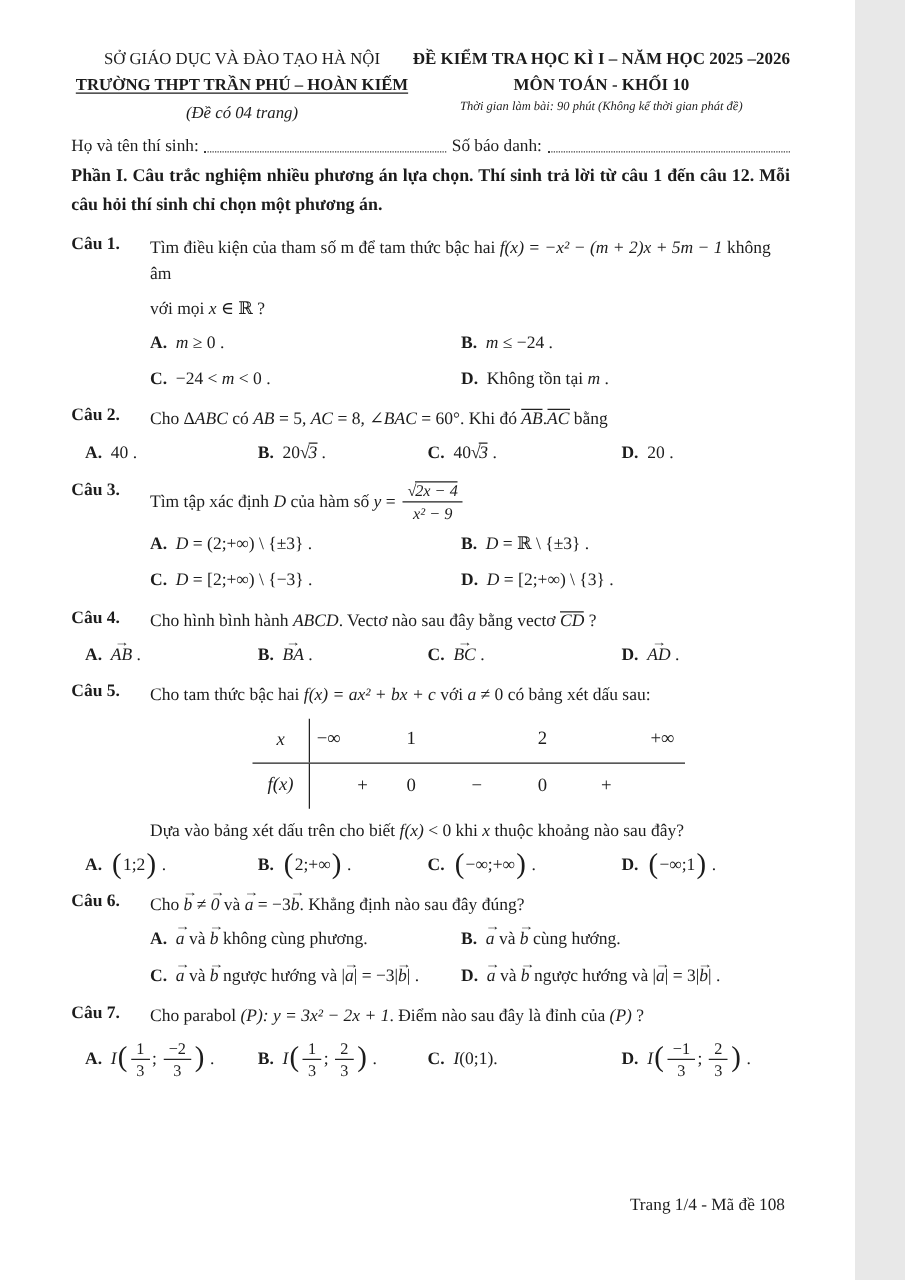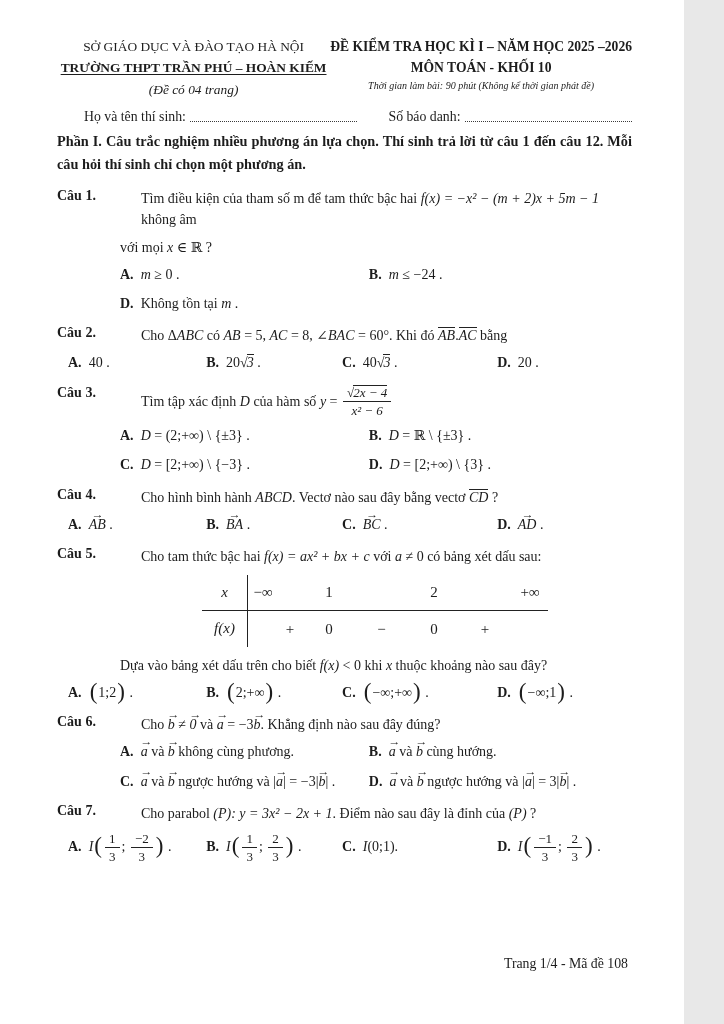--- a/index.html
+++ b/index.html
@@ -20,30 +20,30 @@
   .hdr-left { width:288px; text-align:center; font-size:13.4px; line-height:1.6; }
   .hdr-right { flex:1; text-align:center; font-size:13.6px; line-height:1.55; }
   .school-name { text-decoration:underline; text-underline-offset:2px; white-space:nowrap; }
   .hdr-right .h1 { white-space:nowrap; }
   .duration { font-size:10px; white-space:nowrap; }
   .code-row { margin-top:13px; }
   .code-inner { margin-left:47%; width:46%; text-align:center; font-size:14.5px; }
 
   
   .info-line { display:flex; align-items:flex-end; margin-top:9px; font-size:13.8px; }
-  .info-line > span[data-name$="label"] { white-space:nowrap;margin-left:27px; }
+  .info-line > span[data-name$="label"] { white-space:nowrap; }
   .dots { flex:1; border-bottom:1.6px dotted #3a3a3a; height:13px; margin:0 4px 3px 4px; }
   .dots2 { margin-right:0; }
 
   
   .part-heading { margin-top:5px; font-weight:bold; font-size:14.3px; line-height:1.62; text-align:justify; }
 
   
   .question { margin-top:11px; }
-  .q-row { display:flex;gap:21px; }
+  .q-row { display:flex; }
   .q-label { width:63px; flex:0 0 63px; font-weight:bold; }
   .q-stem { flex:1; line-height:1.5; }
   .q-stem2 { margin:7px 0 0 63px; line-height:1.5; }
   .q-followup { margin:8px 0 0 63px; line-height:1.5; }
 
   .opt-grid { margin:7px 0 0 63px; display:grid; row-gap:9px; align-items:baseline; }
   .cols4 { grid-template-columns:24.5% 24.1% 27.5% auto;margin-left:11px; }
   .cols2 { grid-template-columns:48.6% auto; }
   .opt { line-height:1.45; }
   .opt-label { font-weight:bold; margin-right:7px; }
@@ -102,20 +102,21 @@
 
   <section class="question" data-name="question-1">
     <div class="q-row">
       <span class="q-label" data-name="question-label">Câu 1.</span>
       <div class="q-stem" data-name="question-stem"><span>Tìm điều kiện của tham số m để tam thức bậc hai </span><span class="mi">f(x) = −x² − (m + 2)x + 5m − 1</span><span> không âm</span></div>
     </div>
     <div class="q-stem2" data-name="question-stem-line2"><span>với mọi </span><span class="mi">x</span><span> ∈ ℝ ?</span></div>
     <div class="opt-grid cols2" data-name="options">
       <div class="opt" data-name="option-a"><span class="opt-label" data-name="option-label">A.</span><span class="opt-text" data-name="option-text"><span class="mi">m</span><span> ≥ 0 .</span></span></div>
       <div class="opt" data-name="option-b"><span class="opt-label" data-name="option-label">B.</span><span class="opt-text" data-name="option-text"><span class="mi">m</span><span> ≤ −24 .</span></span></div>
+      <div class="opt" data-name="option-c"><span class="opt-label" data-name="option-label">C.</span><span class="opt-text" data-name="option-text"><span>−24 &lt; </span><span class="mi">m</span><span> &lt; 0 .</span></span></div>
       <div class="opt" data-name="option-d"><span class="opt-label" data-name="option-label">D.</span><span class="opt-text" data-name="option-text"><span>Không tồn tại </span><span class="mi">m</span><span> .</span></span></div>
     </div>
   </section>
 
   <section class="question" data-name="question-2">
     <div class="q-row">
       <span class="q-label" data-name="question-label">Câu 2.</span>
       <div class="q-stem" data-name="question-stem"><span>Cho Δ</span><span class="mi">ABC</span><span> có </span><span class="mi">AB</span><span> = 5, </span><span class="mi">AC</span><span> = 8, ∠</span><span class="mi">BAC</span><span> = 60°. Khi đó </span><span class="ovl mi" data-name="overline-AB">AB</span><span>.</span><span class="ovl mi" data-name="overline-AC">AC</span><span> bằng</span></div>
     </div>
     <div class="opt-grid cols4" data-name="options">
@@ -124,21 +125,21 @@
       <div class="opt" data-name="option-c"><span class="opt-label" data-name="option-label">C.</span><span class="opt-text" data-name="option-text"><span>40</span><span class="sqrt" data-name="sqrt"><span class="rad" data-name="radical-sign">√</span><span class="ovl mi">3</span></span><span> .</span></span></div>
       <div class="opt" data-name="option-d"><span class="opt-label" data-name="option-label">D.</span><span class="opt-text" data-name="option-text"><span>20 .</span></span></div>
     </div>
   </section>
 
   <section class="question" data-name="question-3">
     <div class="q-row">
       <span class="q-label" data-name="question-label">Câu 3.</span>
       <div class="q-stem" data-name="question-stem"><span>Tìm tập xác định </span><span class="mi">D</span><span> của hàm số </span><span class="mi">y</span><span> = </span><span class="frac" data-name="fraction">
             <span class="fnum"><span class="sqrt" data-name="sqrt"><span class="rad" data-name="radical-sign">√</span><span class="ovl mi">2x − 4</span></span></span>
-            <span class="fden"><span class="mi">x² − 6</span></span>
+            <span class="fden"><span class="mi">x² − 9</span></span>
           </span></div>
     </div>
     <div class="opt-grid cols2" data-name="options">
       <div class="opt" data-name="option-a"><span class="opt-label" data-name="option-label">A.</span><span class="opt-text" data-name="option-text"><span class="mi">D</span><span> = (2;+∞) \ {±3} .</span></span></div>
       <div class="opt" data-name="option-b"><span class="opt-label" data-name="option-label">B.</span><span class="opt-text" data-name="option-text"><span class="mi">D</span><span> = ℝ \ {±3} .</span></span></div>
       <div class="opt" data-name="option-c"><span class="opt-label" data-name="option-label">C.</span><span class="opt-text" data-name="option-text"><span class="mi">D</span><span> = [2;+∞) \ {−3} .</span></span></div>
       <div class="opt" data-name="option-d"><span class="opt-label" data-name="option-label">D.</span><span class="opt-text" data-name="option-text"><span class="mi">D</span><span> = [2;+∞) \ {3} .</span></span></div>
     </div>
   </section>
 

